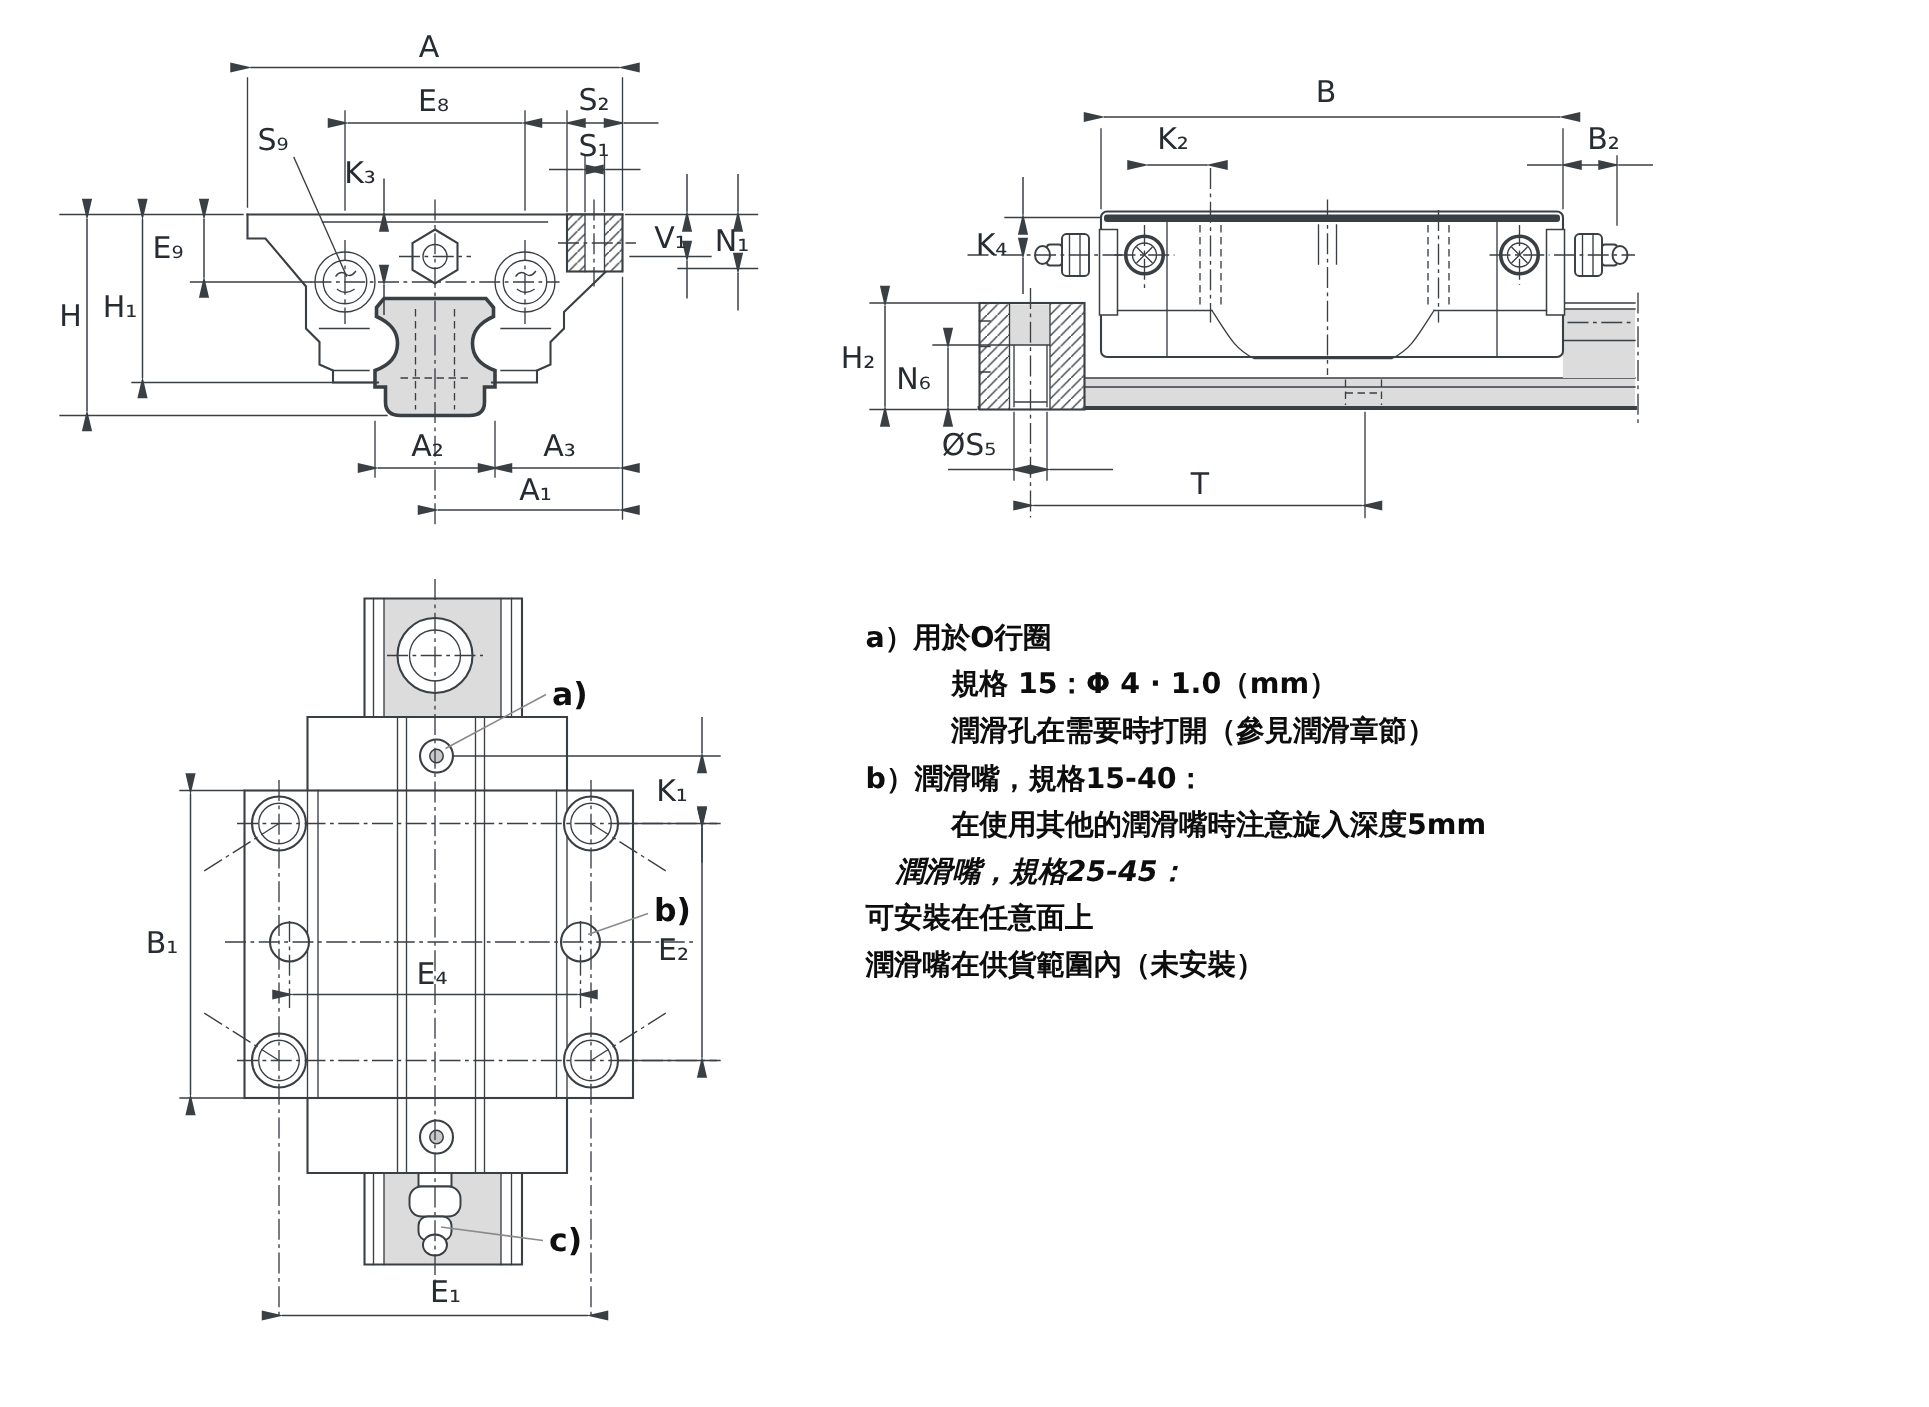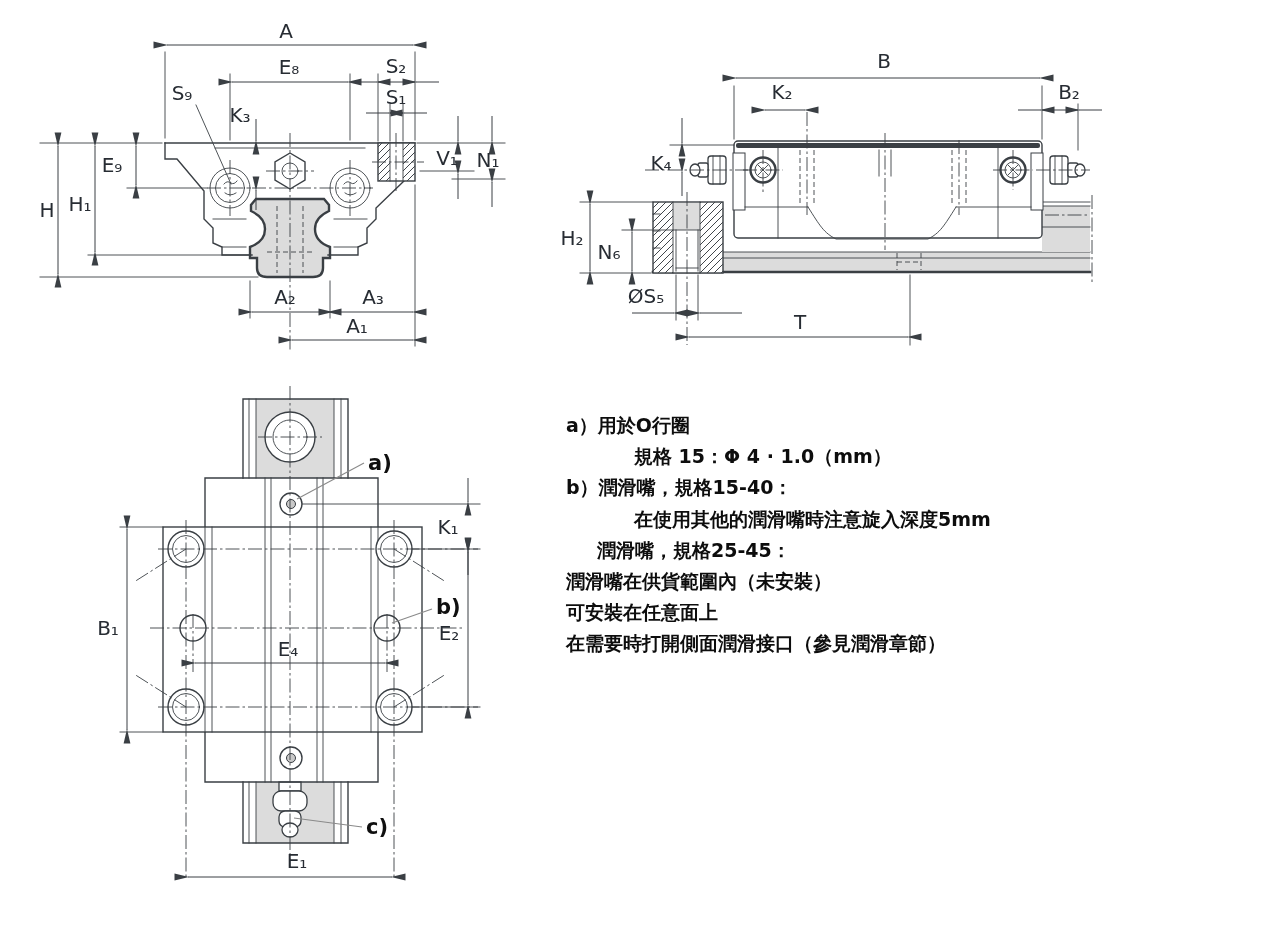--- a/index.html
+++ b/index.html
@@ -14,23 +14,23 @@
   .cl {stroke:#3a3f44;fill:none;stroke-width:0.9;stroke-dasharray:14 3 2.5 3;}
   .dsh{stroke:#3a3f44;fill:none;stroke-width:0.9;stroke-dasharray:5 3;}
   .ldr{stroke:#8a8a8a;fill:none;stroke-width:1.1;}
   .gry{fill:#dcdcdc;}
   .wht{fill:#ffffff;}
   text.d{font:20px "DejaVu Sans",sans-serif;fill:#272c33;}
   text.n{font:bold 21px "DejaVu Sans",sans-serif;fill:#0f0f0f;}
   
   .notes{position:absolute;left:566px;top:410px;width:520px;
          font:bold 19px/31.2px "DejaVu Sans",sans-serif;color:#0d0d0d;white-space:nowrap;}
-  .l0{margin-left:0;}
+  .l0{margin-left:11px;}
   .l1{margin-left:68px;}
-  .lh{margin-left:31px;}
+  .lh{margin-left:31px;font-style:italic;}
 </style>
 </head>
 <body>
 
 <div id="stage">
 
 <svg width="1286" height="938" viewBox="0 0 1286 938">
   <defs>
     <marker id="ar" markerWidth="16" markerHeight="10" refX="1.5" refY="5" orient="auto-start-reverse" markerUnits="userSpaceOnUse">
       <path d="M0.5,5 L15,1.6 L15,8.4 Z" fill="#3a3f44"></path>
@@ -279,21 +279,21 @@
     <line class="ldr" x1="392" y1="623" x2="432" y2="609"></line>
     <text class="n" x="436" y="614">b)</text>
     <line class="ldr" x1="294" y1="818" x2="362" y2="827"></line>
     <text class="n" x="366" y="834">c)</text>
   </g>
 </svg>
 
 <div class="notes">
   <div class="l0">a）用於O行圈</div>
   <div class="l1">規格 15：Φ 4 · 1.0（mm）</div>
+  <div class="l1">潤滑孔在需要時打開（參見潤滑章節）</div>
   <div class="l0">b）潤滑嘴，規格15-40：</div>
   <div class="l1">在使用其他的潤滑嘴時注意旋入深度5mm</div>
   <div class="lh">潤滑嘴，規格25-45：</div>
+  <div class="l0">可安裝在任意面上</div>
   <div class="l0">潤滑嘴在供貨範圍內（未安裝）</div>
-  <div class="l0">可安裝在任意面上</div>
-  <div class="l0">在需要時打開側面潤滑接口（參見潤滑章節）</div>
 </div>
 
 </div>
 
 </body></html>

